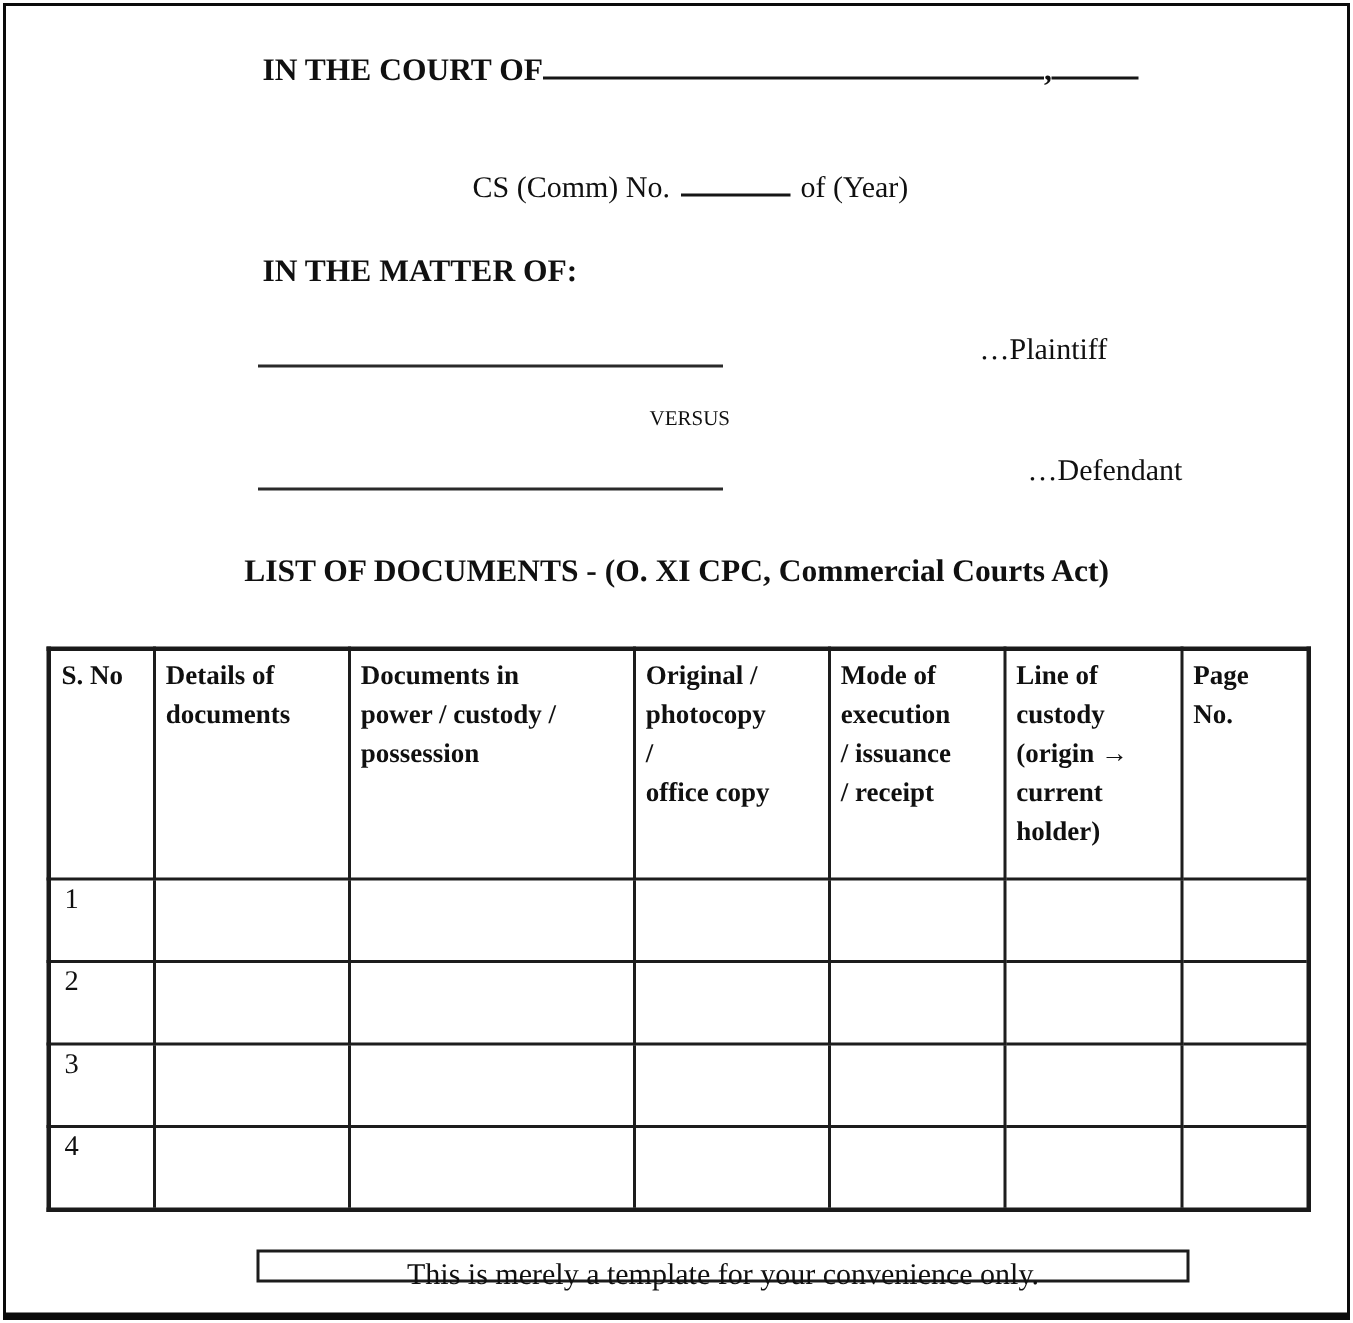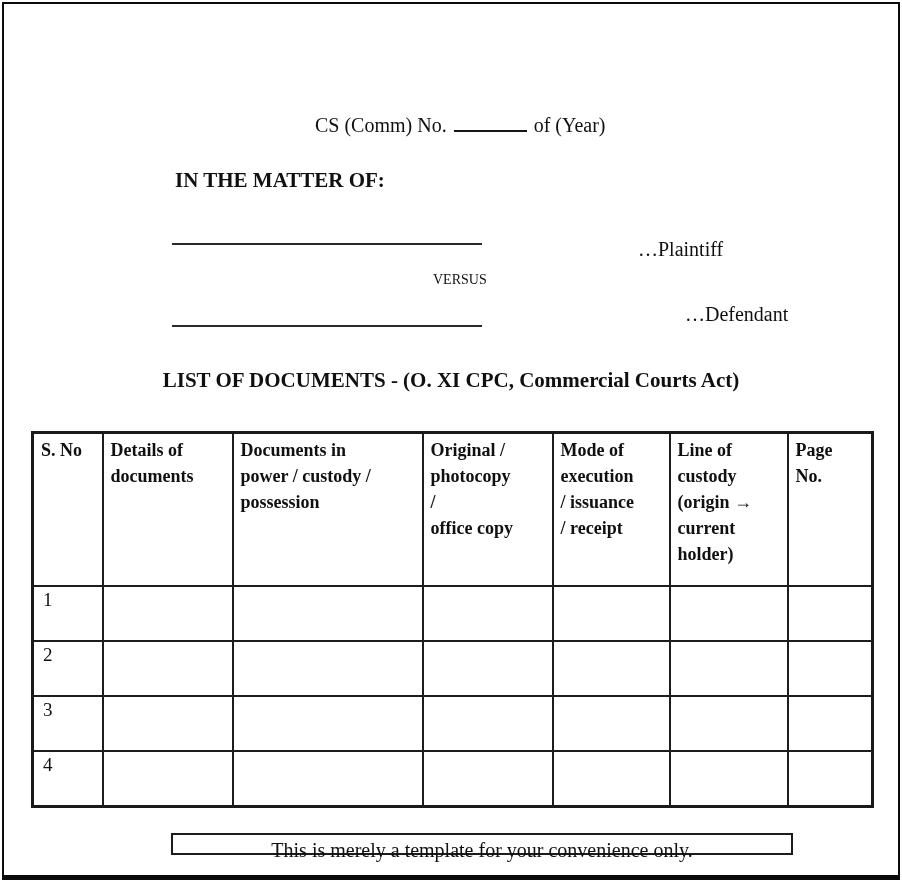--- a/index.html
+++ b/index.html
@@ -28,21 +28,21 @@
   }
   .blank-court-name { width: 334px; }
   .blank-court-place { width: 58px; }
 
   .case-line { left: 311px; top: 110px; font-size: 20px; white-space: nowrap; }
   .blank-case-no { width: 73px; margin: 0 7px; height: 16px; }
 
   .matter-line { left: 171px; top: 164px; font-size: 21px; font-weight: bold; }
 
   .party-label { font-size: 20px; }
-  .plaintiff-label { left: 634px; top: 218px; margin-top: 16px; }
+  .plaintiff-label { left: 649px; top: 218px; }
   .defendant-label { left: 649px; top: 299px; margin-left: 32px; }
 
   .party-blank { width: 310px; border-bottom: 2px solid #2a2a2a; height: 0; }
   .blank-plaintiff { left: 168px; top: 239px; }
   .blank-defendant { left: 168px; top: 321px; }
 
   .versus-line { left: 429px; top: 268px; font-size: 14px; font-weight: normal; }
 
   .list-title { left: 0; top: 364px; width: 100%; text-align: center; font-size: 21px; font-weight: bold; }
 
@@ -77,20 +77,21 @@
     text-align: center;
     font-size: 20px; line-height: 30px;
     background: #ffffff;
   }
 </style>
 </head>
 <body>
 
 <div class="page">
 
+  <div class="abs court-line"><span>IN THE COURT OF</span><span class="blank blank-court-name"></span><span>,</span><span class="blank blank-court-place"></span></div>
 
   <div class="abs matter-line">IN THE MATTER OF:</div>
 
   <div class="abs case-line"><span>CS (Comm) No.</span><span class="blank blank-case-no"></span><span>of (Year)</span></div>
 
   <div class="abs party-label plaintiff-label">…Plaintiff</div>
   <div class="abs party-blank blank-plaintiff"></div>
 
   <div class="abs versus-line">VERSUS</div>
 

